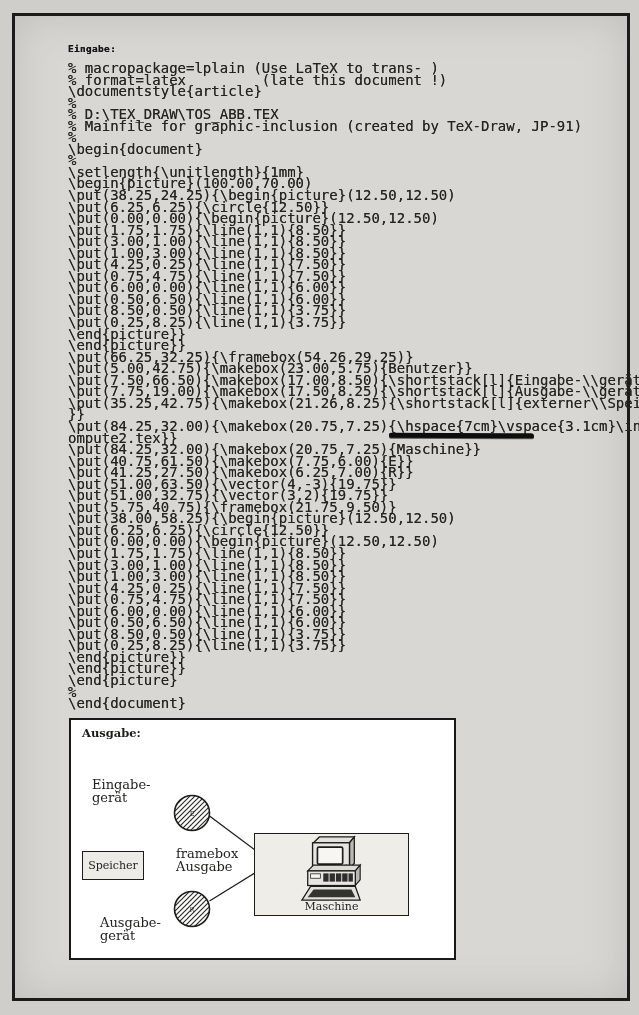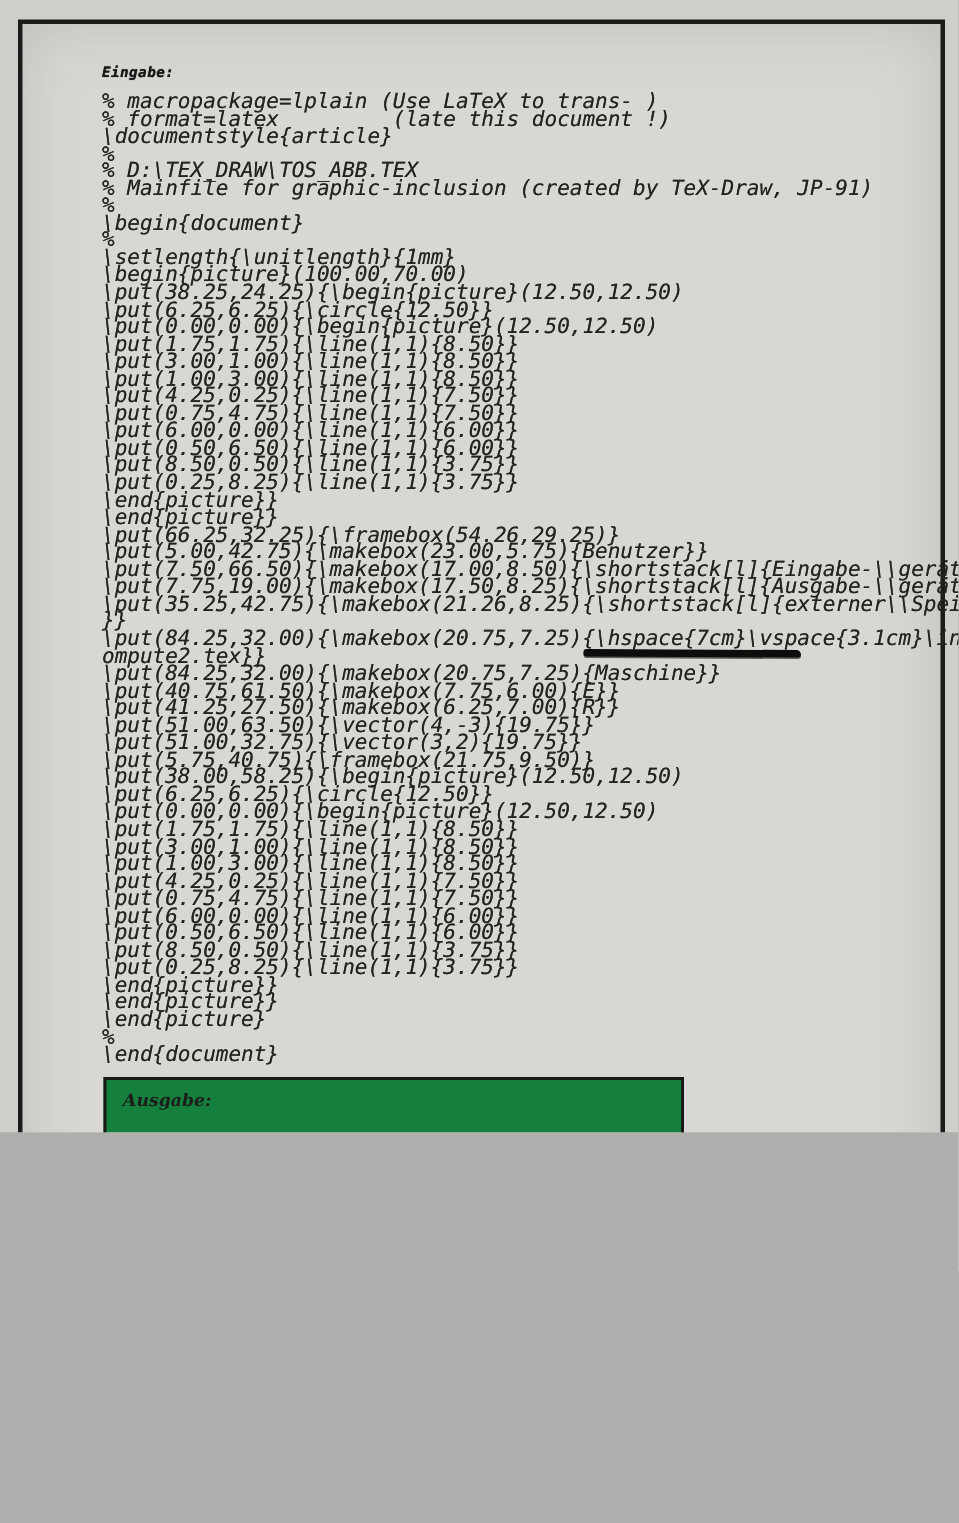--- a/index.html
+++ b/index.html
@@ -1,21 +1,20 @@
 <!DOCTYPE html>
 <html><head>
 <meta charset="utf-8">
 <style>
   html,body { margin:0; padding:0; background:#aeaeac; }
   .canvas {
-    position:relative; width:639px; height:755px;
+    position:relative; width:639px; height:1015px;
     background:#cfceca; overflow:hidden;
     font-family:"DejaVu Sans Mono", monospace;
     color:#1f1f1d;
-    font-style:italic;
   }
   .outer-frame {
     position:absolute; left:12px; top:13px; width:612px; height:982px;
     border:3px solid #1b1b19; background:#d8d7d3;
     box-shadow: inset 0 0 40px rgba(120,120,115,0.25);
   }
   .eingabe-title {
     position:absolute; left:68px; top:43px;
     font-size:9.5px; font-weight:bold; letter-spacing:0.3px;
     color:#171715; text-shadow:0 0 0.5px #171715;
@@ -28,42 +27,42 @@
     white-space:pre;
   }
   .underline-mark {
     position:absolute; left:389px; top:433px; width:145px; height:4.5px;
     background:#0d0d0b; border-radius:2px 3px 2px 2px;
     transform:rotate(0.3deg);
     box-shadow:0 1px 0 rgba(13,13,11,0.6);
   }
   .ausgabe-box {
     position:absolute; left:69px; top:718px; width:383px; height:238px;
-    border:2.5px solid #181816; background:#15803d;
+    border:2.5px solid #181816; background:#ffffff;
   }
   .ausgabe-title {
     position:absolute; left:11px; top:6px;
     font-family:"DejaVu Serif", serif; font-weight:bold; font-size:11.5px;
     color:#1c1c1a;
   }
   .diagram-label {
     position:absolute; font-family:"DejaVu Serif", serif; font-size:13px;
     line-height:12.5px; color:#222220;
   }
   .lbl-eingabe  { left:21px;  top:59px;  }
   .lbl-externer { left:105px; top:128px; }
   .lbl-ausgabe  { left:29px;  top:197px; }
   .benutzer-box {
     position:absolute; left:11px; top:131px; width:60px; height:27px;
     border:1.5px solid #1c1c1a; background:#edebe6;
     display:flex; align-items:center; justify-content:center;
     font-family:"DejaVu Serif", serif; font-size:11px; color:#222220;
   }
   .machine-box {
-    position:absolute; left:183px; top:103px; width:153px; height:81px;
+    position:absolute; left:183px; top:113px; width:153px; height:81px;
     border:1.5px solid #1c1c1a; background:#efede8;
   }
   .maschine-label {
     position:absolute; left:0; right:0; bottom:2px; text-align:center;
     font-family:"DejaVu Serif", serif; font-size:11px; color:#222220;
   }
   .diagram-svg { position:absolute; left:0; top:0; }
   .computer-svg { position:absolute; left:45px; top:1px; }
 </style>
 </head>
@@ -159,26 +158,26 @@
       <line x1="138.5" y1="96" x2="196" y2="139" stroke="#1c1c1a" stroke-width="1.3" marker-end="url(#arrowhead)"></line>
       <line x1="138.5" y1="181" x2="196" y2="145.5" stroke="#1c1c1a" stroke-width="1.3" marker-end="url(#arrowhead)"></line>
     </svg>
 
     <div class="diagram-label lbl-eingabe">
       <div>Eingabe-</div>
       <div>gerät</div>
     </div>
 
     <div class="benutzer-box">
-      <span>Eingabe</span>
+      <span>Speicher</span>
     </div>
 
     <div class="diagram-label lbl-externer">
       <div>framebox</div>
-      <div>Benutzer</div>
+      <div>Ausgabe</div>
     </div>
 
     <div class="machine-box">
       <svg class="computer-svg" width="64" height="68" viewBox="0 0 64 70">
 
         <polygon points="13,8 19,2 55,2 50,8" fill="#e3e1dc" stroke="#1c1c1a" stroke-width="1.3"></polygon>
         <polygon points="50,8 55,2 55,29 50,35" fill="#bab8b3" stroke="#1c1c1a" stroke-width="1.3"></polygon>
         <rect x="12" y="8" width="38" height="27" fill="#e8e6e1" stroke="#1c1c1a" stroke-width="1.4"></rect>
         <rect x="17" y="12.5" width="26" height="17.5" rx="1.5" fill="#f7f6f2" stroke="#1c1c1a" stroke-width="1.7"></rect>
         <circle cx="46.5" cy="31.5" r="1.2" fill="#1c1c1a"></circle>

